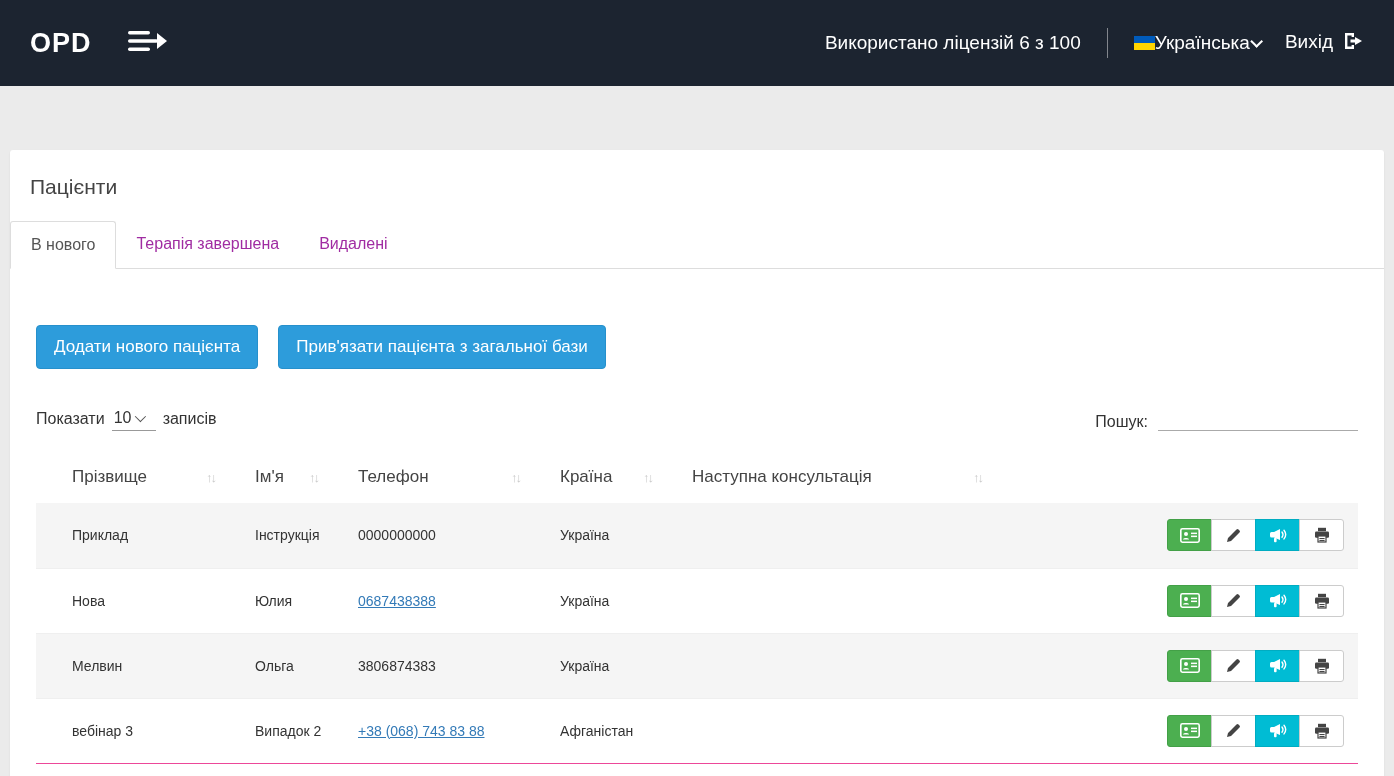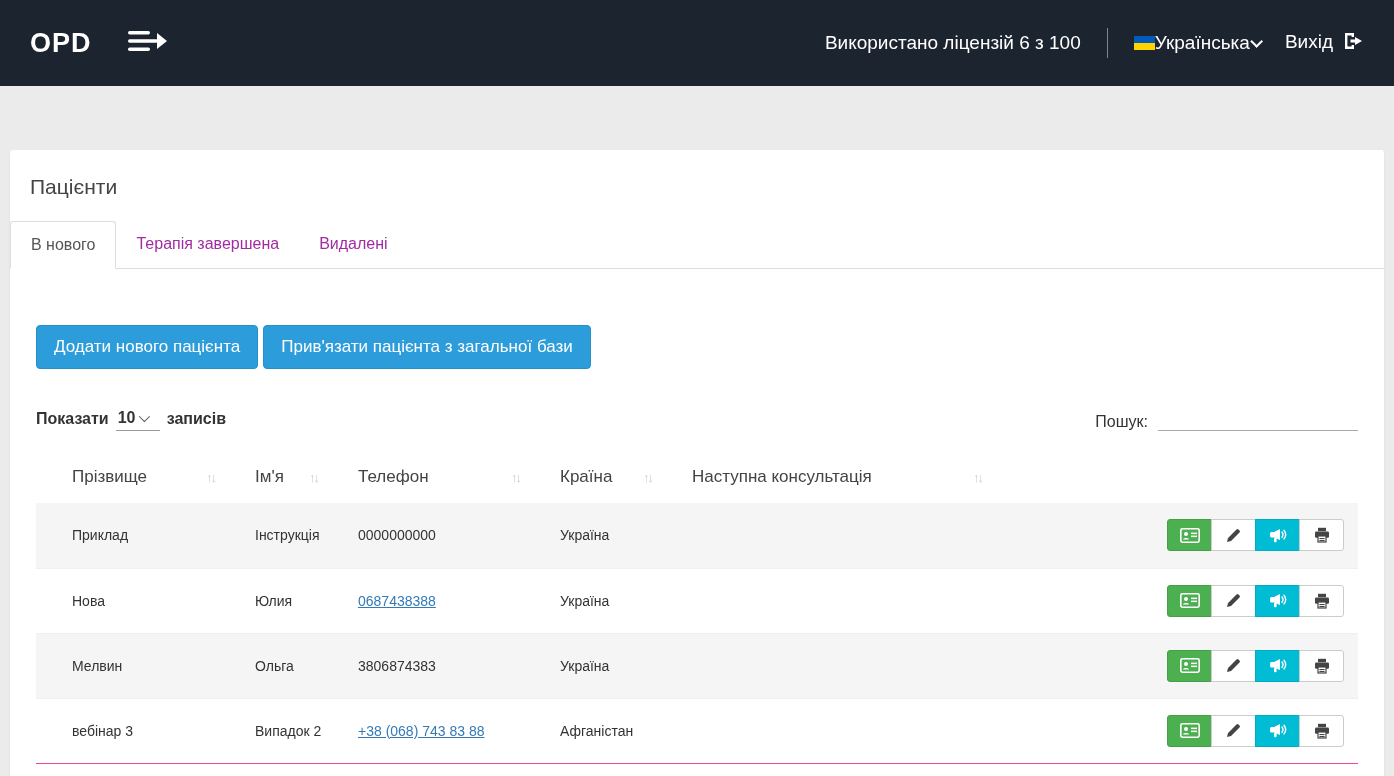--- a/index.html
+++ b/index.html
@@ -101,21 +101,21 @@
     border-radius: 3px 3px 0 0;
   }
   .tab.inactive { color: #a02ca2; }
 
   .card-body { padding: 0 26px 30px 26px; }
 
   
   .top-buttons {
     padding-top: 56px;
     display: flex;
-    gap: 5px;
+    gap: 20px;
   }
   .btn-primary {
     background: #2d9cdb;
     color: #fff;
     border: 1px solid #2690cc;
     border-radius: 4px;
     font-size: 17px;
     font-family: "Liberation Sans", sans-serif;
     padding: 11px 17px;
     cursor: pointer;
@@ -123,21 +123,21 @@
 
   
   .controls {
     margin-top: 38px;
     display: flex;
     justify-content: space-between;
     align-items: flex-end;
     font-size: 16px;
     color: #333;
   }
-  .show-entries { display: flex; align-items: center; gap: 7px; font-weight: bold; }
+  .show-entries { display: flex; align-items: center; gap: 7px; }
   .entries-select {
     display: inline-flex;
     align-items: center;
     gap: 4px;
     border-bottom: 1px solid #999;
     padding: 2px 2px 3px 2px;
     cursor: pointer;
     min-width: 44px;
     text-align: center;
   }

